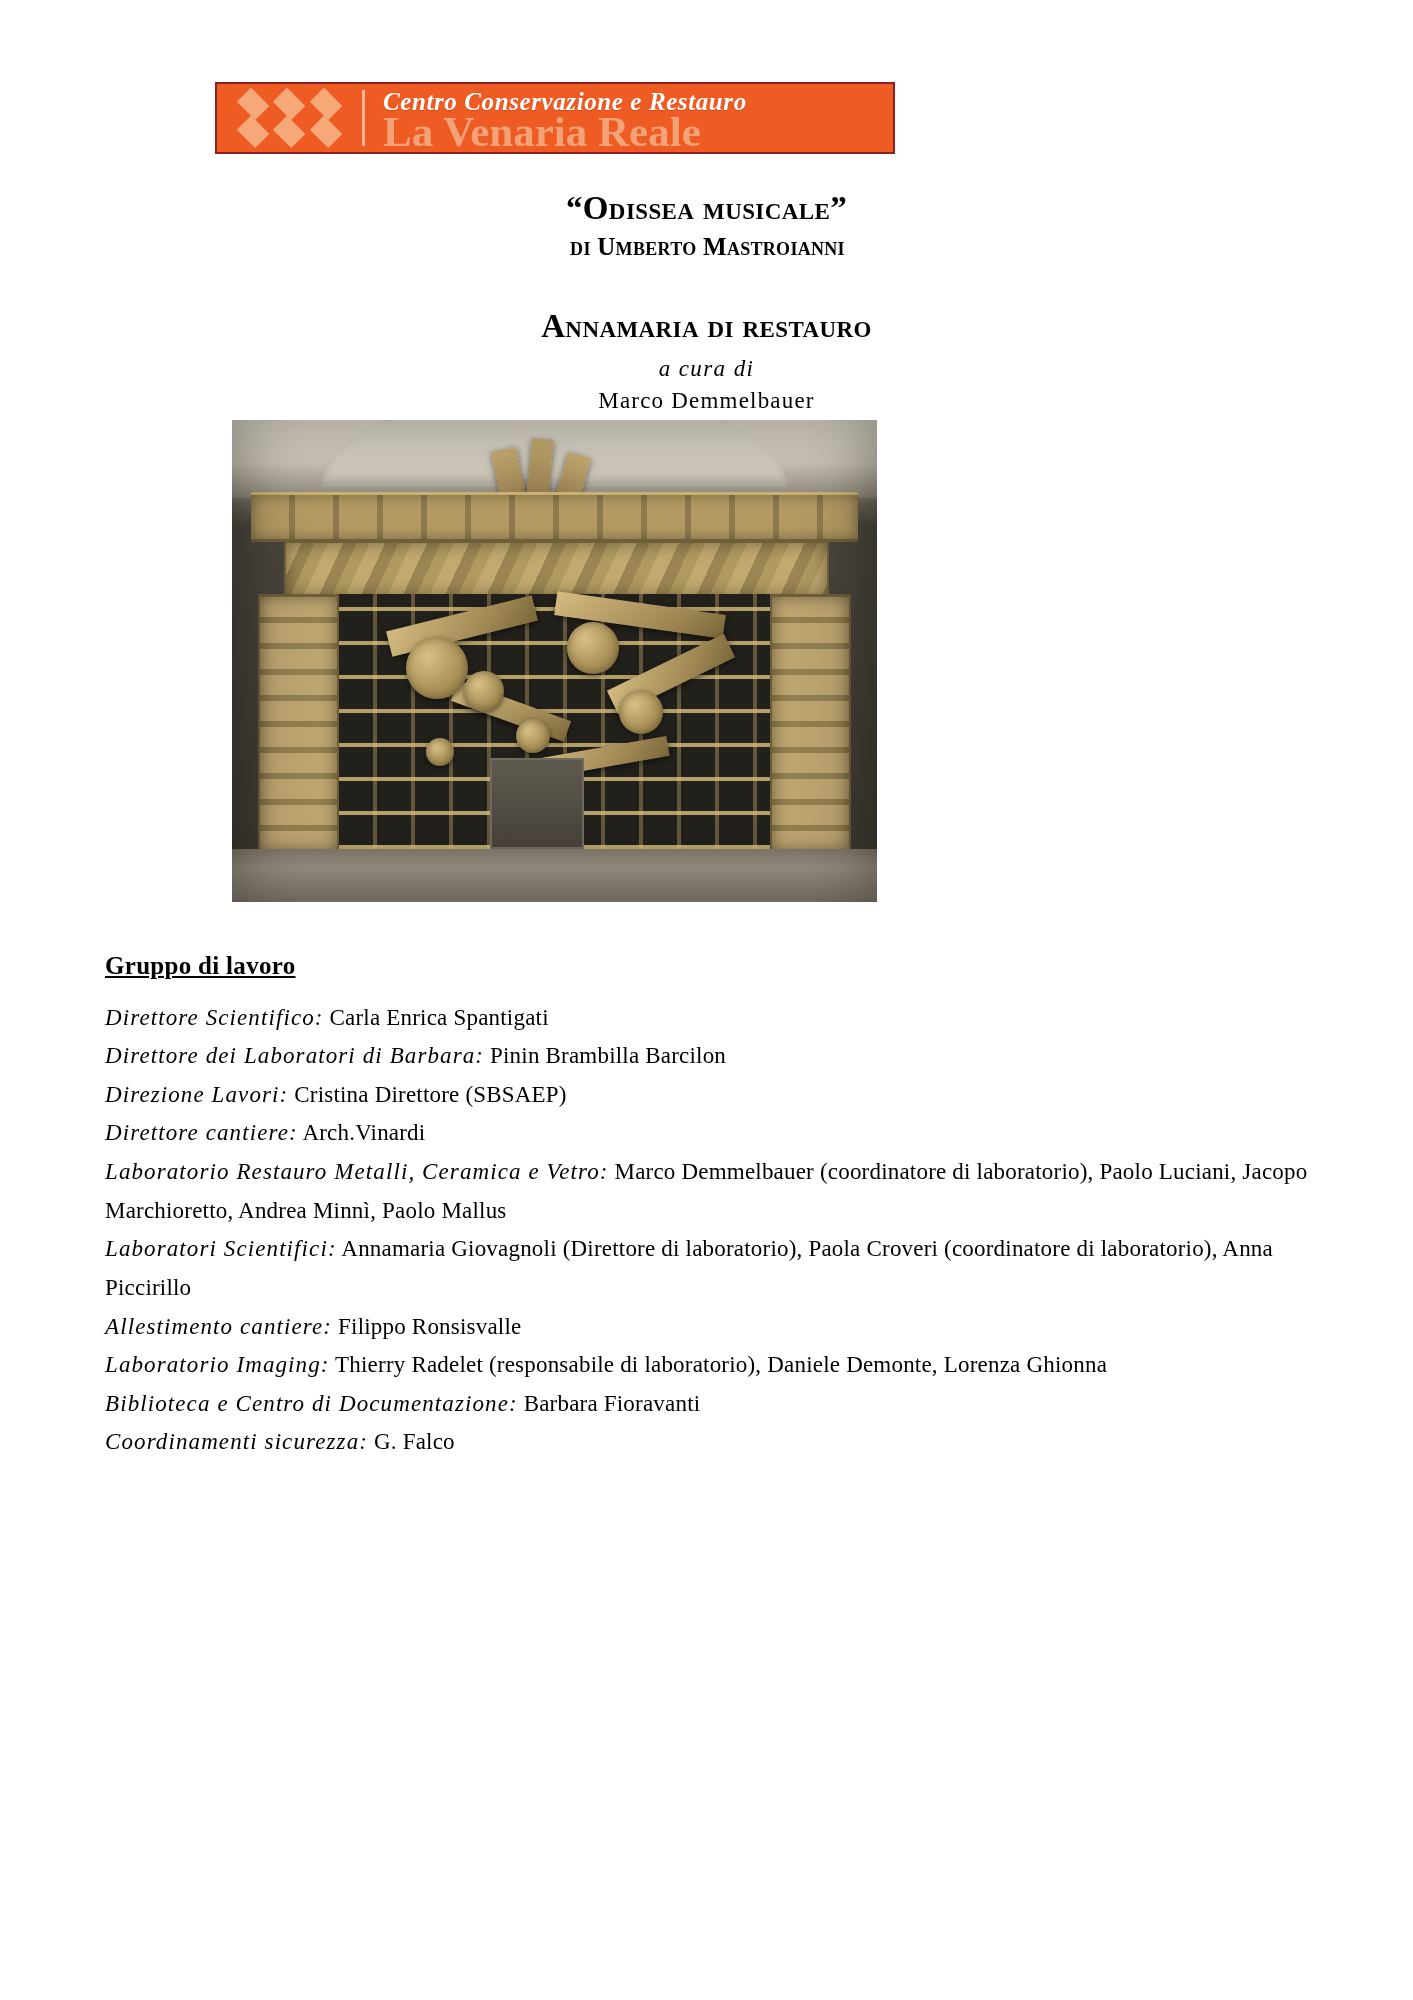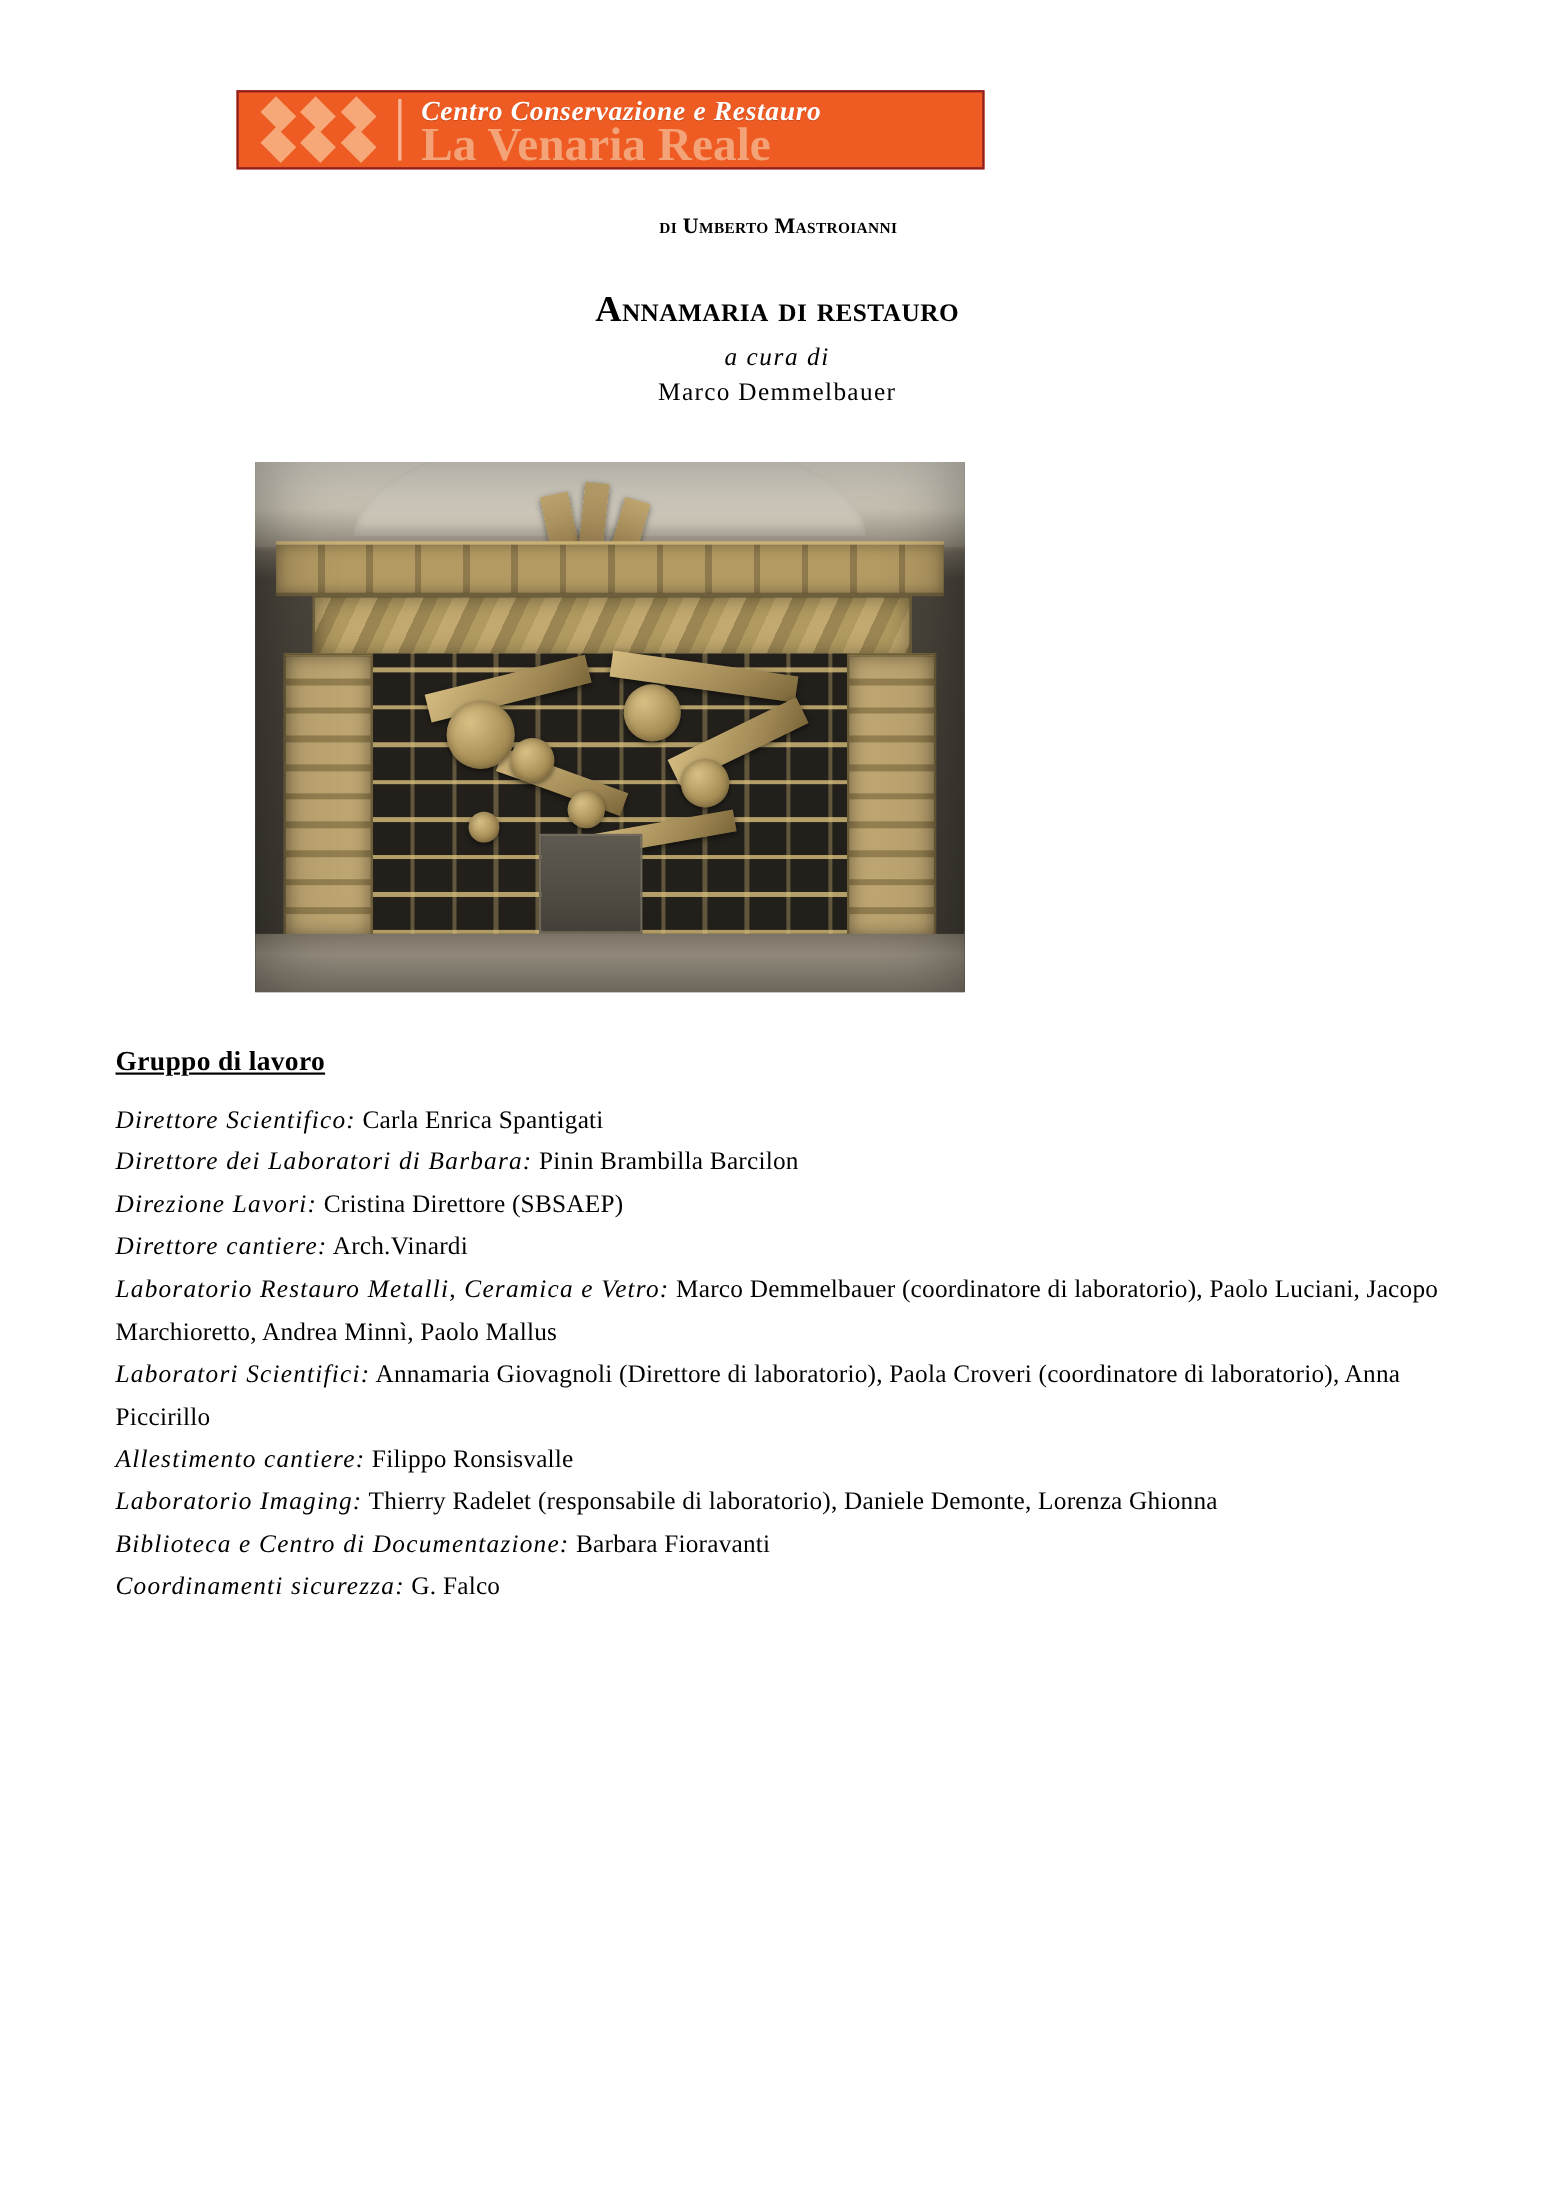--- a/index.html
+++ b/index.html
@@ -111,21 +111,21 @@
   }
   .doc-title{
     font-size:33px;
     font-weight:bold;
     font-variant:small-caps;
     letter-spacing:.4px;
     line-height:1.15;
     margin:0;
   }
   .doc-subtitle{
-    font-size:20px;
+    font-size:25px;
     font-weight:bold;
     font-variant:small-caps;
     letter-spacing:.3px;
     line-height:1.2;
     margin:4px 0 0 2px;
   }
   .doc-section-title{
     font-size:33px;
     font-weight:bold;
     font-variant:small-caps;
@@ -311,20 +311,21 @@
       </div>
     </div>
     <div class="logo-divider"></div>
     <div class="logo-text">
       <div class="logo-line1">Centro Conservazione e Restauro</div>
       <div class="logo-line2">La Venaria Reale</div>
     </div>
   </div>
 
   <div class="title-block">
+    <h1 class="doc-title">“Odissea musicale”</h1>
     <h2 class="doc-subtitle">di Umberto Mastroianni</h2>
     <h2 class="doc-section-title">Annamaria di restauro</h2>
     <p class="doc-curator-label">a cura di</p>
     <p class="doc-curator-name">Marco Demmelbauer</p>
   </div>
 
   <div class="photo-wrap">
     <div class="photo">
       <div class="arch-top"></div>
       <div class="arch-arch"></div>

